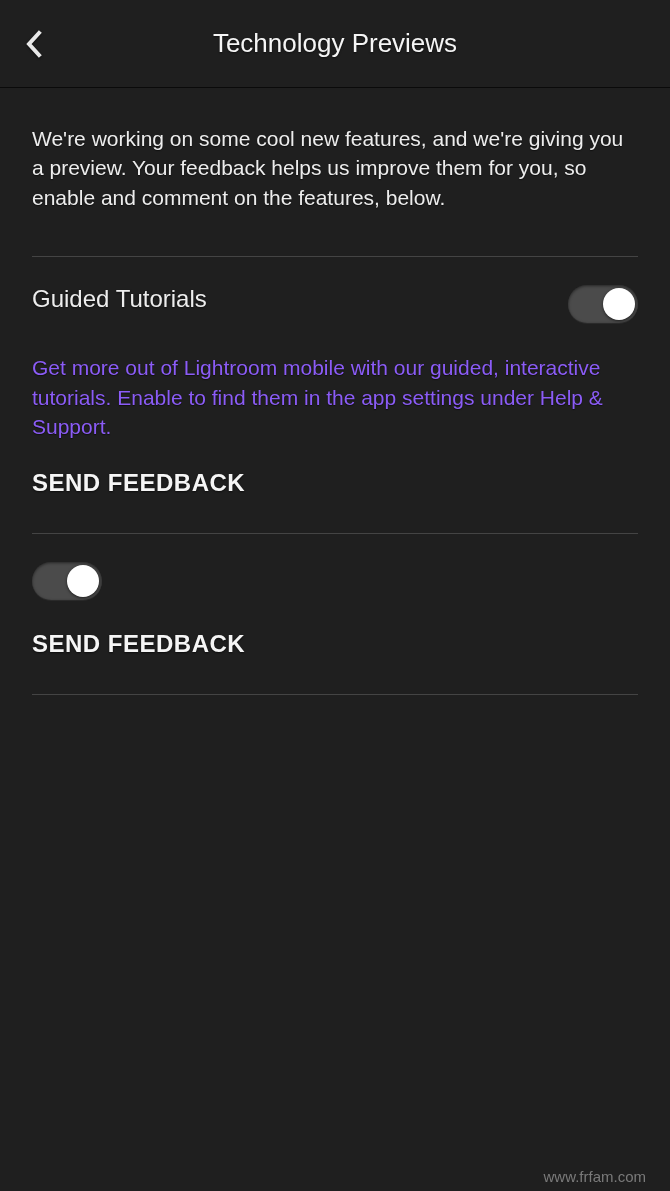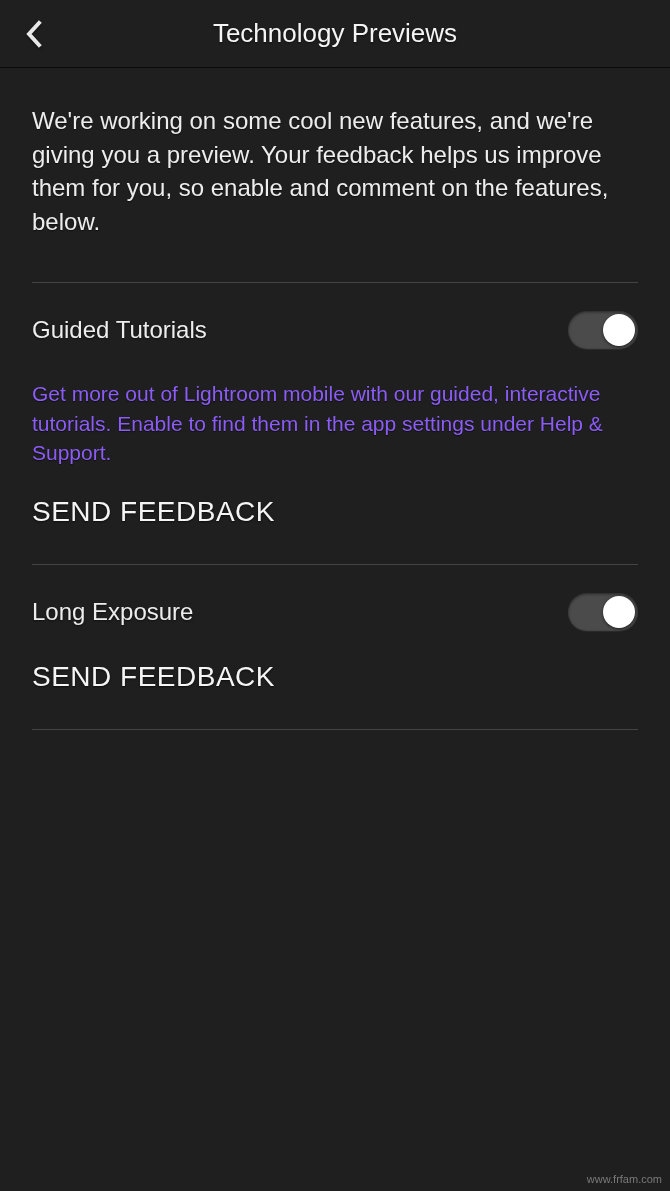--- a/index.html
+++ b/index.html
@@ -10,21 +10,21 @@
     body {
       width: 670px;
       height: 1191px;
       background: #1f1f1f;
       font-family: -apple-system, BlinkMacSystemFont, 'Segoe UI', Helvetica, Arial, sans-serif;
       color: #ededed;
       position: relative;
       overflow: hidden;
     }
     .header {
-      height: 68px;
+      height: 88px;
       display: flex;
       align-items: center;
       padding: 0 20px;
       border-bottom: 1px solid #0a0a0a;
       position: relative;
     }
     .back-icon {
       width: 28px;
       height: 28px;
       display: flex;
@@ -51,36 +51,35 @@
       color: #f5f5f5;
       text-shadow: 0 1px 2px rgba(0,0,0,0.5);
       pointer-events: none;
     }
     .content {
       padding: 0 32px;
     }
     .intro {
       padding-top: 36px;
       padding-bottom: 44px;
-      font-size: 24px;
+      font-size: 21px;
       line-height: 1.4;
       color: #ededed;
       text-shadow: 0 1px 1px rgba(0,0,0,0.5);
     }
     .section-divider {
       border: none;
       border-top: 1px solid #444;
       margin: 0;
     }
     .feature-block {
       padding: 28px 0 36px 0;
     }
     .feature-header {
       display: flex;
-      align-items: center;
       justify-content: space-between;
       margin-bottom: 30px;
       gap: 43px;
     }
     .feature-title {
       font-size: 24px;
       font-weight: 400;
       color: #ededed;
       text-shadow: 0 1px 2px rgba(0,0,0,0.5);
     }
@@ -105,32 +104,32 @@
       box-shadow: 0 1px 3px rgba(0,0,0,0.6);
     }
     .feature-desc {
       font-size: 21px;
       line-height: 1.4;
       color: #8b5cf6;
       text-shadow: 0 1px 1px rgba(0,0,0,0.5);
       margin-bottom: 28px;
     }
     .feedback-link {
-      font-size: 28px;
-      font-weight: 400;
+      font-size: 24px;
+      font-weight: 700;
       letter-spacing: 0.5px;
       color: #f5f5f5;
       text-shadow: 0 1px 2px rgba(0,0,0,0.6);
       cursor: pointer;
     }
     .watermark {
       position: absolute;
       bottom: 6px;
-      right: 8px;
-      font-size: 11px;
+      right: 24px;
+      font-size: 15px;
       color: #7a7a7a;
       font-family: Arial, sans-serif;
     }
   </style>
 </head>
 <body>
 
 <div class="header">
   <div class="back-icon">
     <svg viewBox="0 0 18 28">
@@ -153,21 +152,20 @@
       </div>
     </div>
     <p class="feature-desc">Get more out of Lightroom mobile with our guided, interactive tutorials. Enable to find them in the app settings under Help &amp; Support.</p>
     <div class="feedback-link">SEND FEEDBACK</div>
   </div>
 
   <hr class="section-divider">
 
   <div class="feature-block">
     <div class="feature-header">
-      <div class="feature-title">Long Exposure</div>
       <div class="toggle">
         <div class="toggle-knob"></div>
       </div>
     </div>
     <div class="feedback-link">SEND FEEDBACK</div>
   </div>
 
   <hr class="section-divider">
 </div>
 

